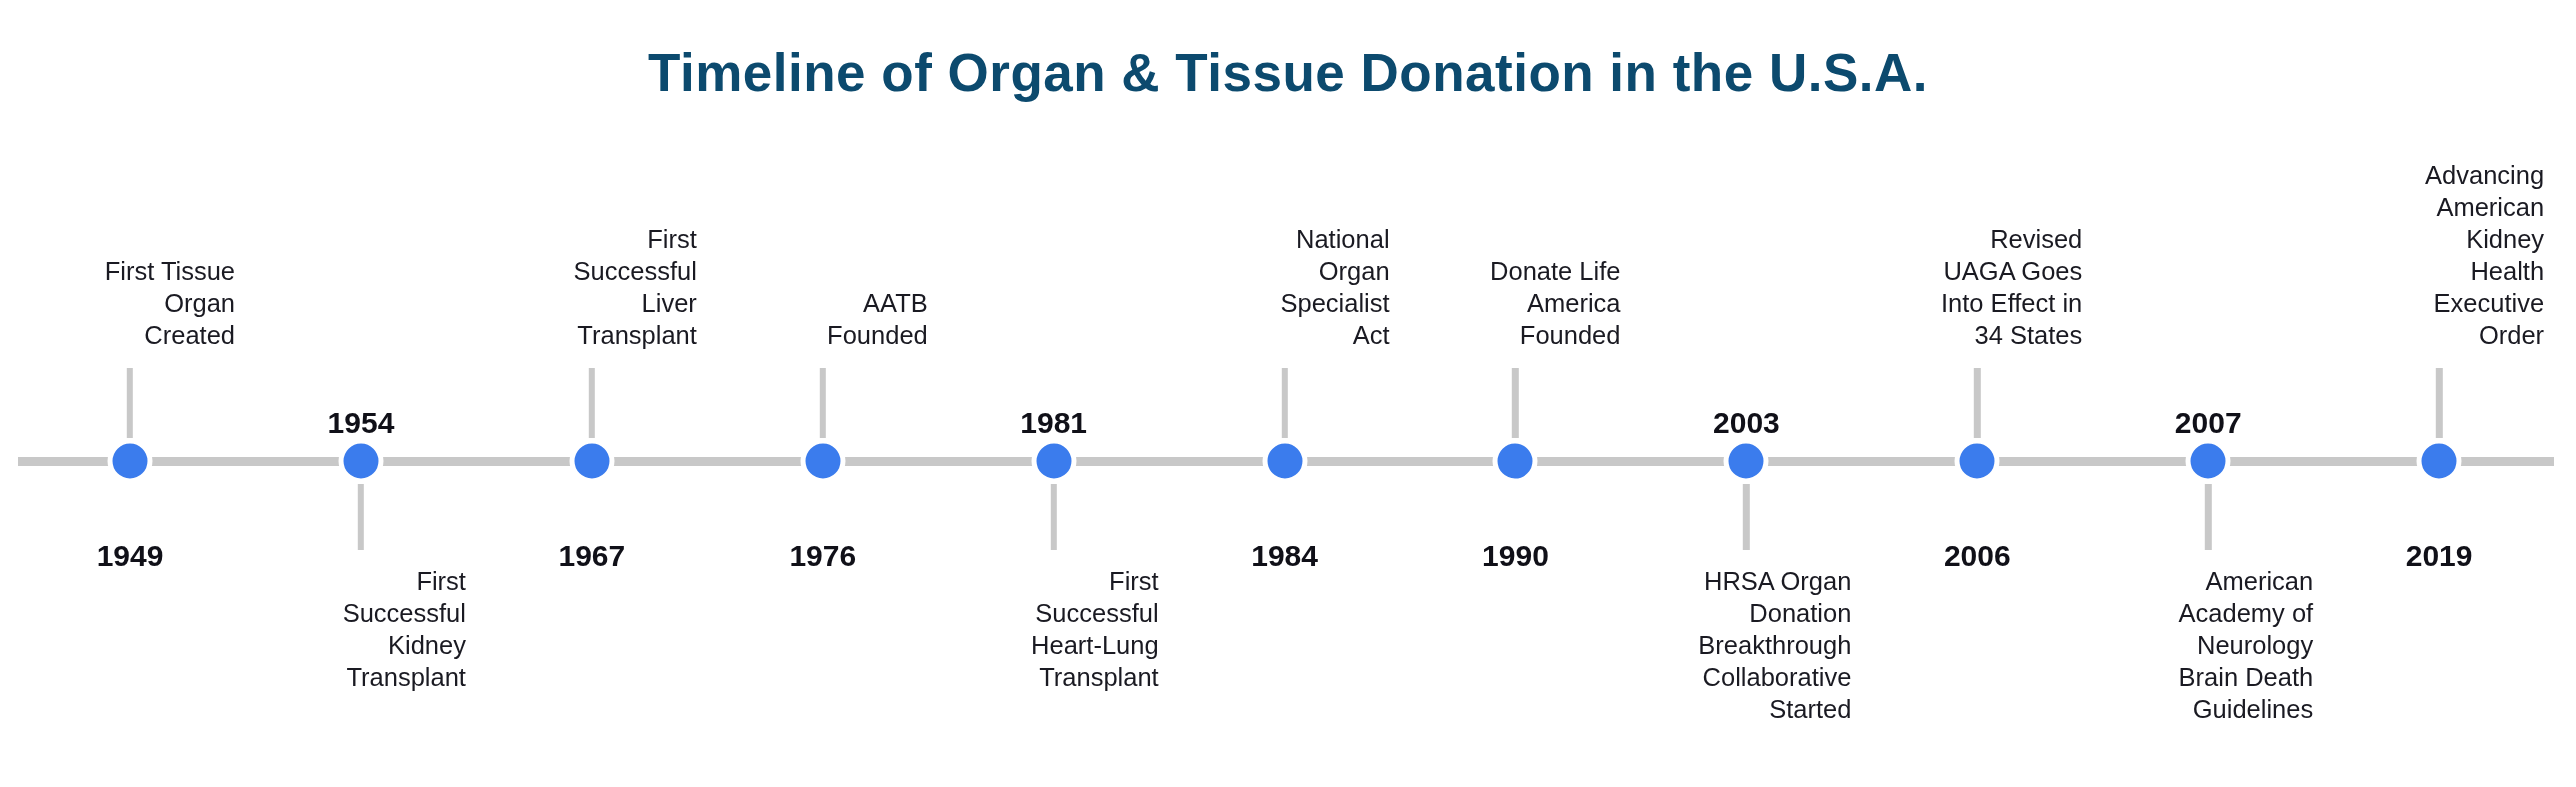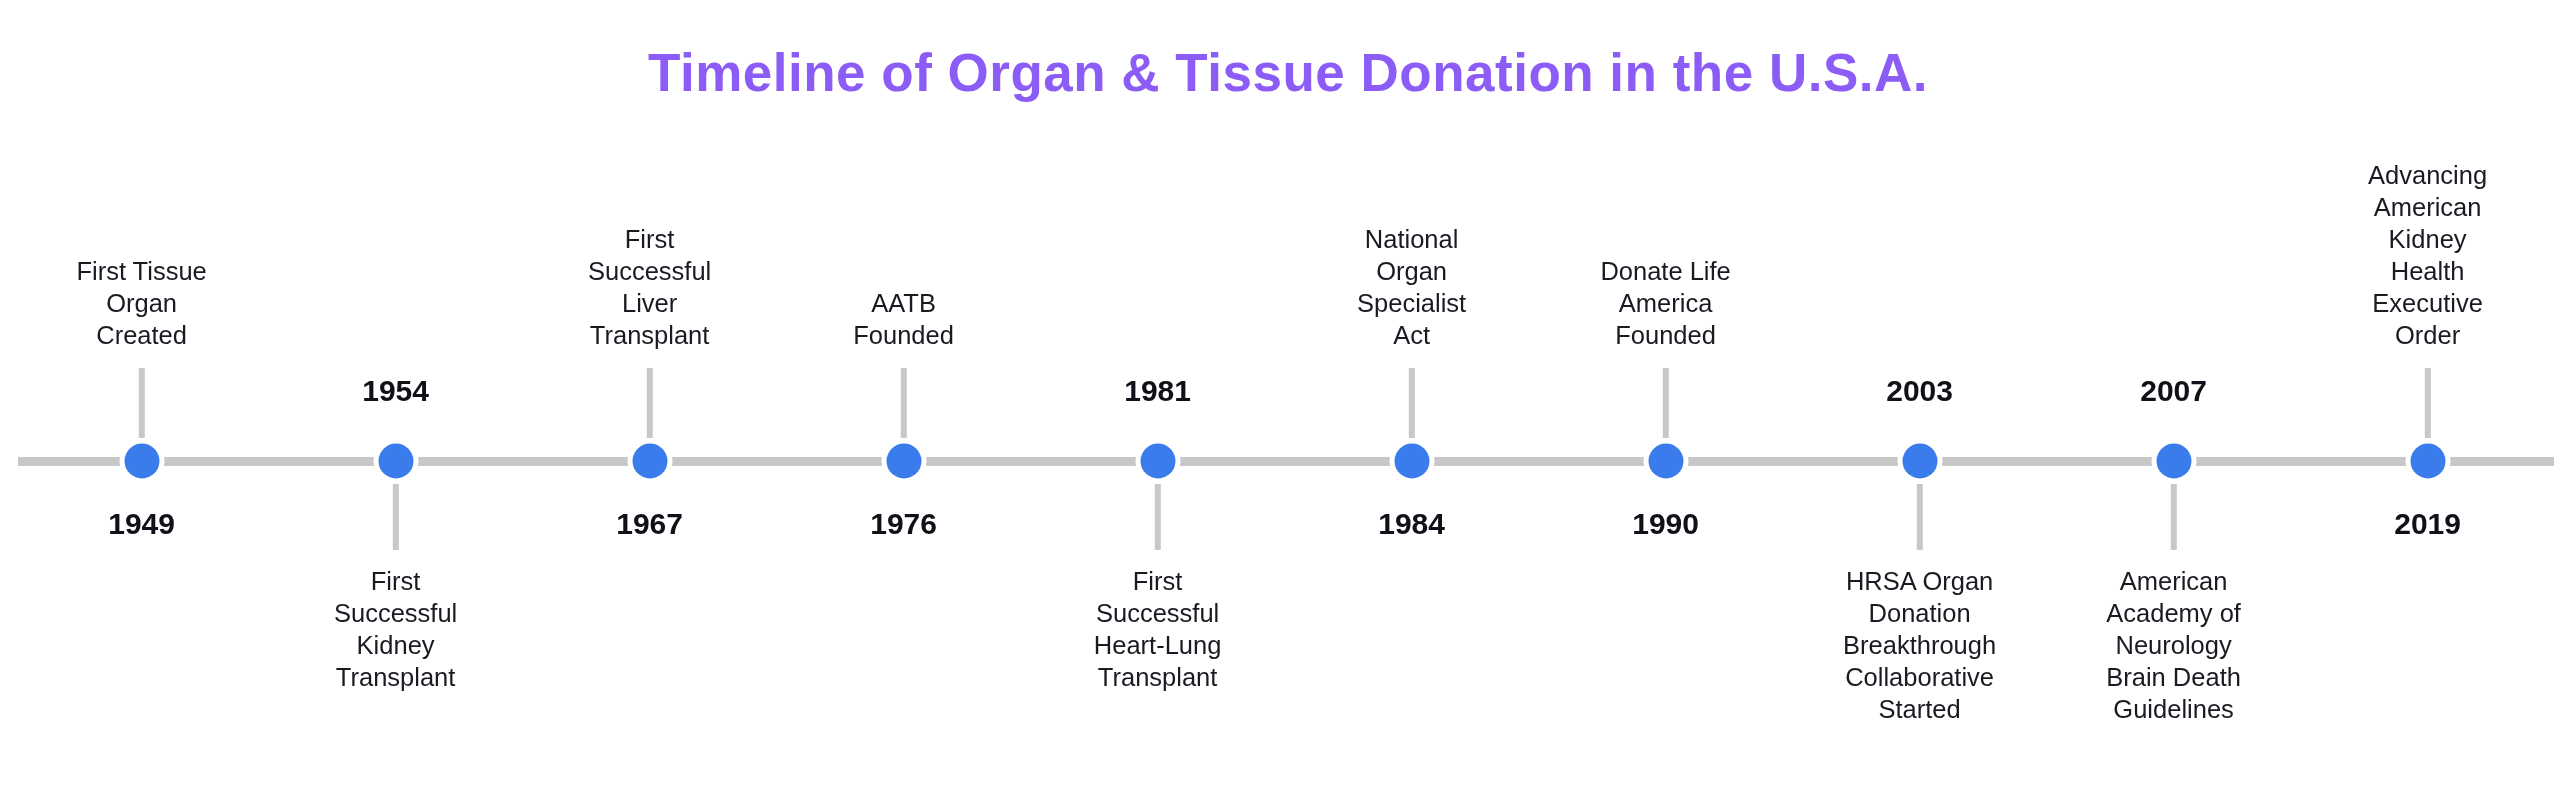--- a/index.html
+++ b/index.html
@@ -5,21 +5,21 @@
   html, body { margin: 0; padding: 0; background: #ffffff; }
   body {
     width: 2576px; height: 788px;
     position: relative; overflow: hidden;
     font-family: "Liberation Sans", "DejaVu Sans", sans-serif;
   }
   .page-title {
     position: absolute; top: 5.5px; left: 0; right: 0;
     text-align: center;
     font-size: 53px; font-weight: bold; line-height: 64px;
-    color: #8b5cf6; letter-spacing: 0.5px;
+    color: #0c4a6e; letter-spacing: 0.5px;
   }
   .tl-line {
     position: absolute; top: 457px; left: 18px; width: 2536px; height: 9px;
     background: #c8c8c8;
   }
   .cols {
     position: absolute; left: 14.6px; top: 0;
     width: 2540px; height: 788px;
     display: flex;
   }
@@ -33,31 +33,31 @@
     box-sizing: content-box;
   }
   .conn {
     position: absolute; left: 50%; transform: translateX(-50%);
     width: 6.4px; background: #c8c8c8;
   }
   .conn.above { top: 368px; height: 70px; }
   .conn.below { top: 484px; height: 66px; }
   .label {
     position: absolute; left: 50%; transform: translateX(-50%);
-    width: 210px; text-align: center;
+    width: 210px; text-align: right;
     white-space: pre-line;
     font-size: 25.5px; line-height: 32px;
     color: #1a1a22;
   }
   .label.above { bottom: 437px; }
   .label.below { top: 565px; }
   .year {
     position: absolute; left: 50%; transform: translateX(-50%);
     font-size: 30px; font-weight: bold; line-height: 33px;
-    color: #101018; white-space: nowrap;
+    color: #101018; white-space: nowrap; margin-top: 32px;
   }
   .year.above { top: 374px; }
   .year.below { top: 507px; }
 </style>
 </head>
 <body>
 
 <h1 class="page-title">Timeline of Organ &amp; Tissue Donation in the U.S.A.</h1>
 
 <div class="tl-line"></div>
@@ -136,20 +136,29 @@
     <div class="year above">2003</div>
     <div class="dot"></div>
     <div class="conn below"></div>
     <div class="label below">HRSA Organ
 Donation
 Breakthrough
 Collaborative
 Started</div>
   </div>
 
+  <div class="col">
+    <div class="label above">Revised
+UAGA Goes
+Into Effect in
+34 States</div>
+    <div class="conn above"></div>
+    <div class="dot"></div>
+    <div class="year below">2006</div>
+  </div>
 
   <div class="col">
     <div class="year above">2007</div>
     <div class="dot"></div>
     <div class="conn below"></div>
     <div class="label below">American
 Academy of
 Neurology
 Brain Death
 Guidelines</div>

